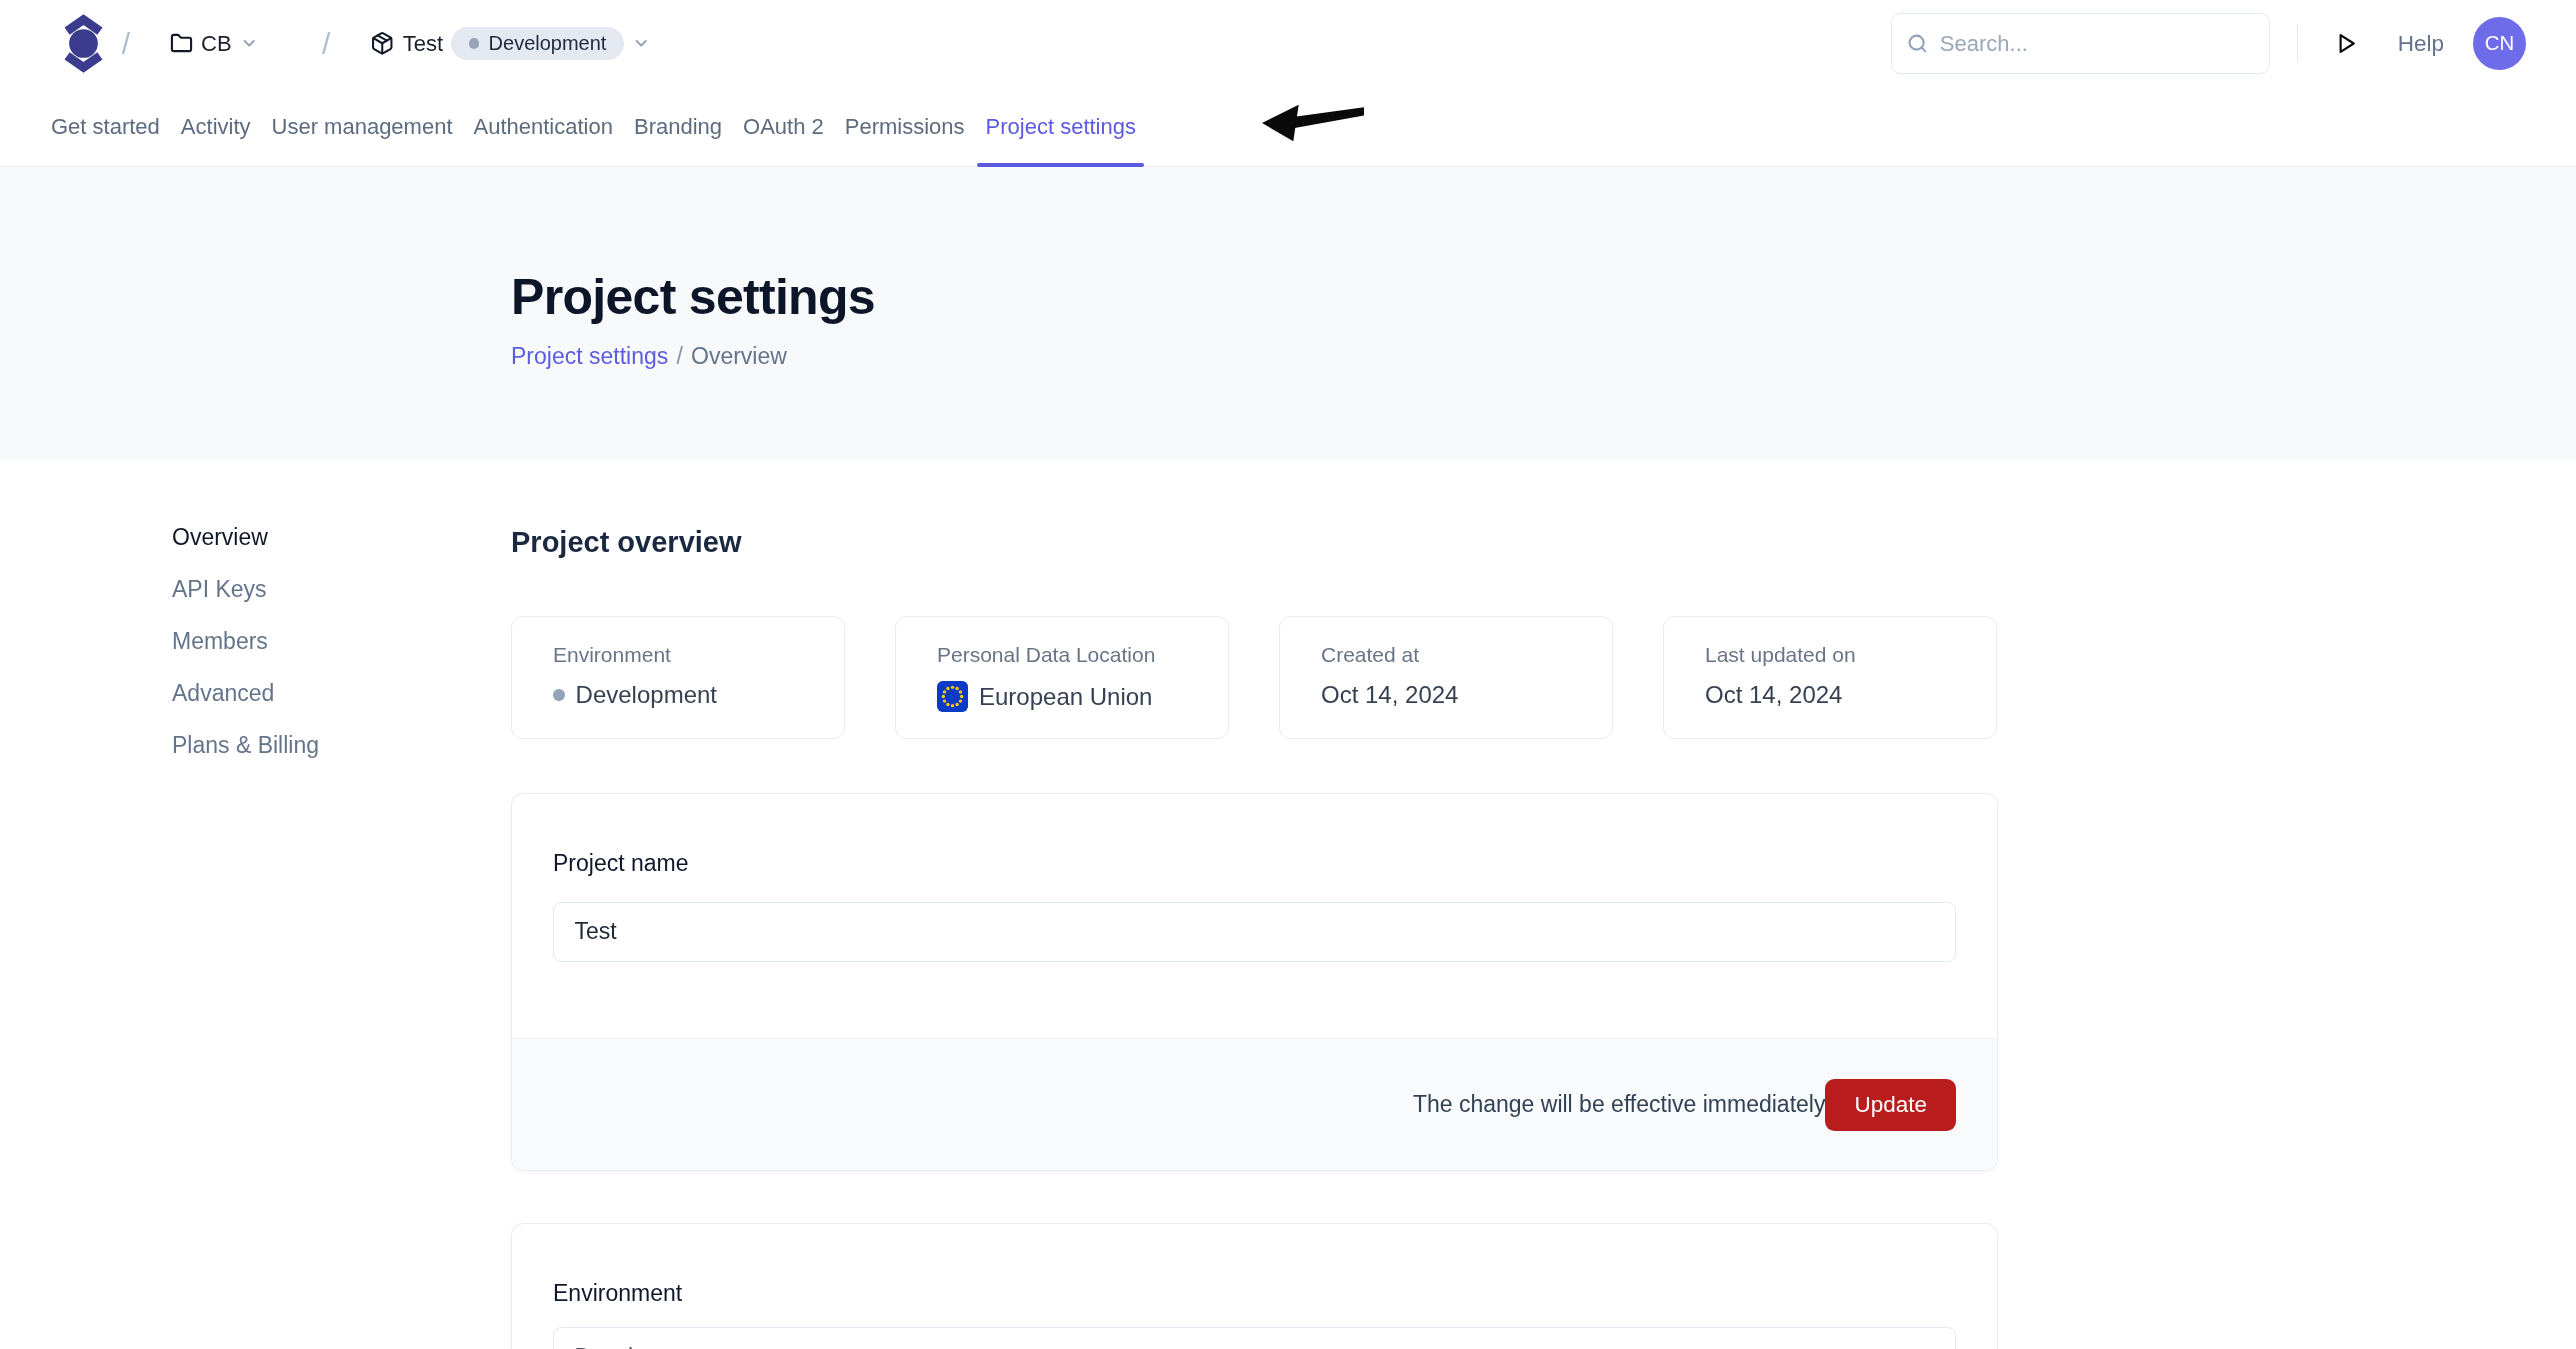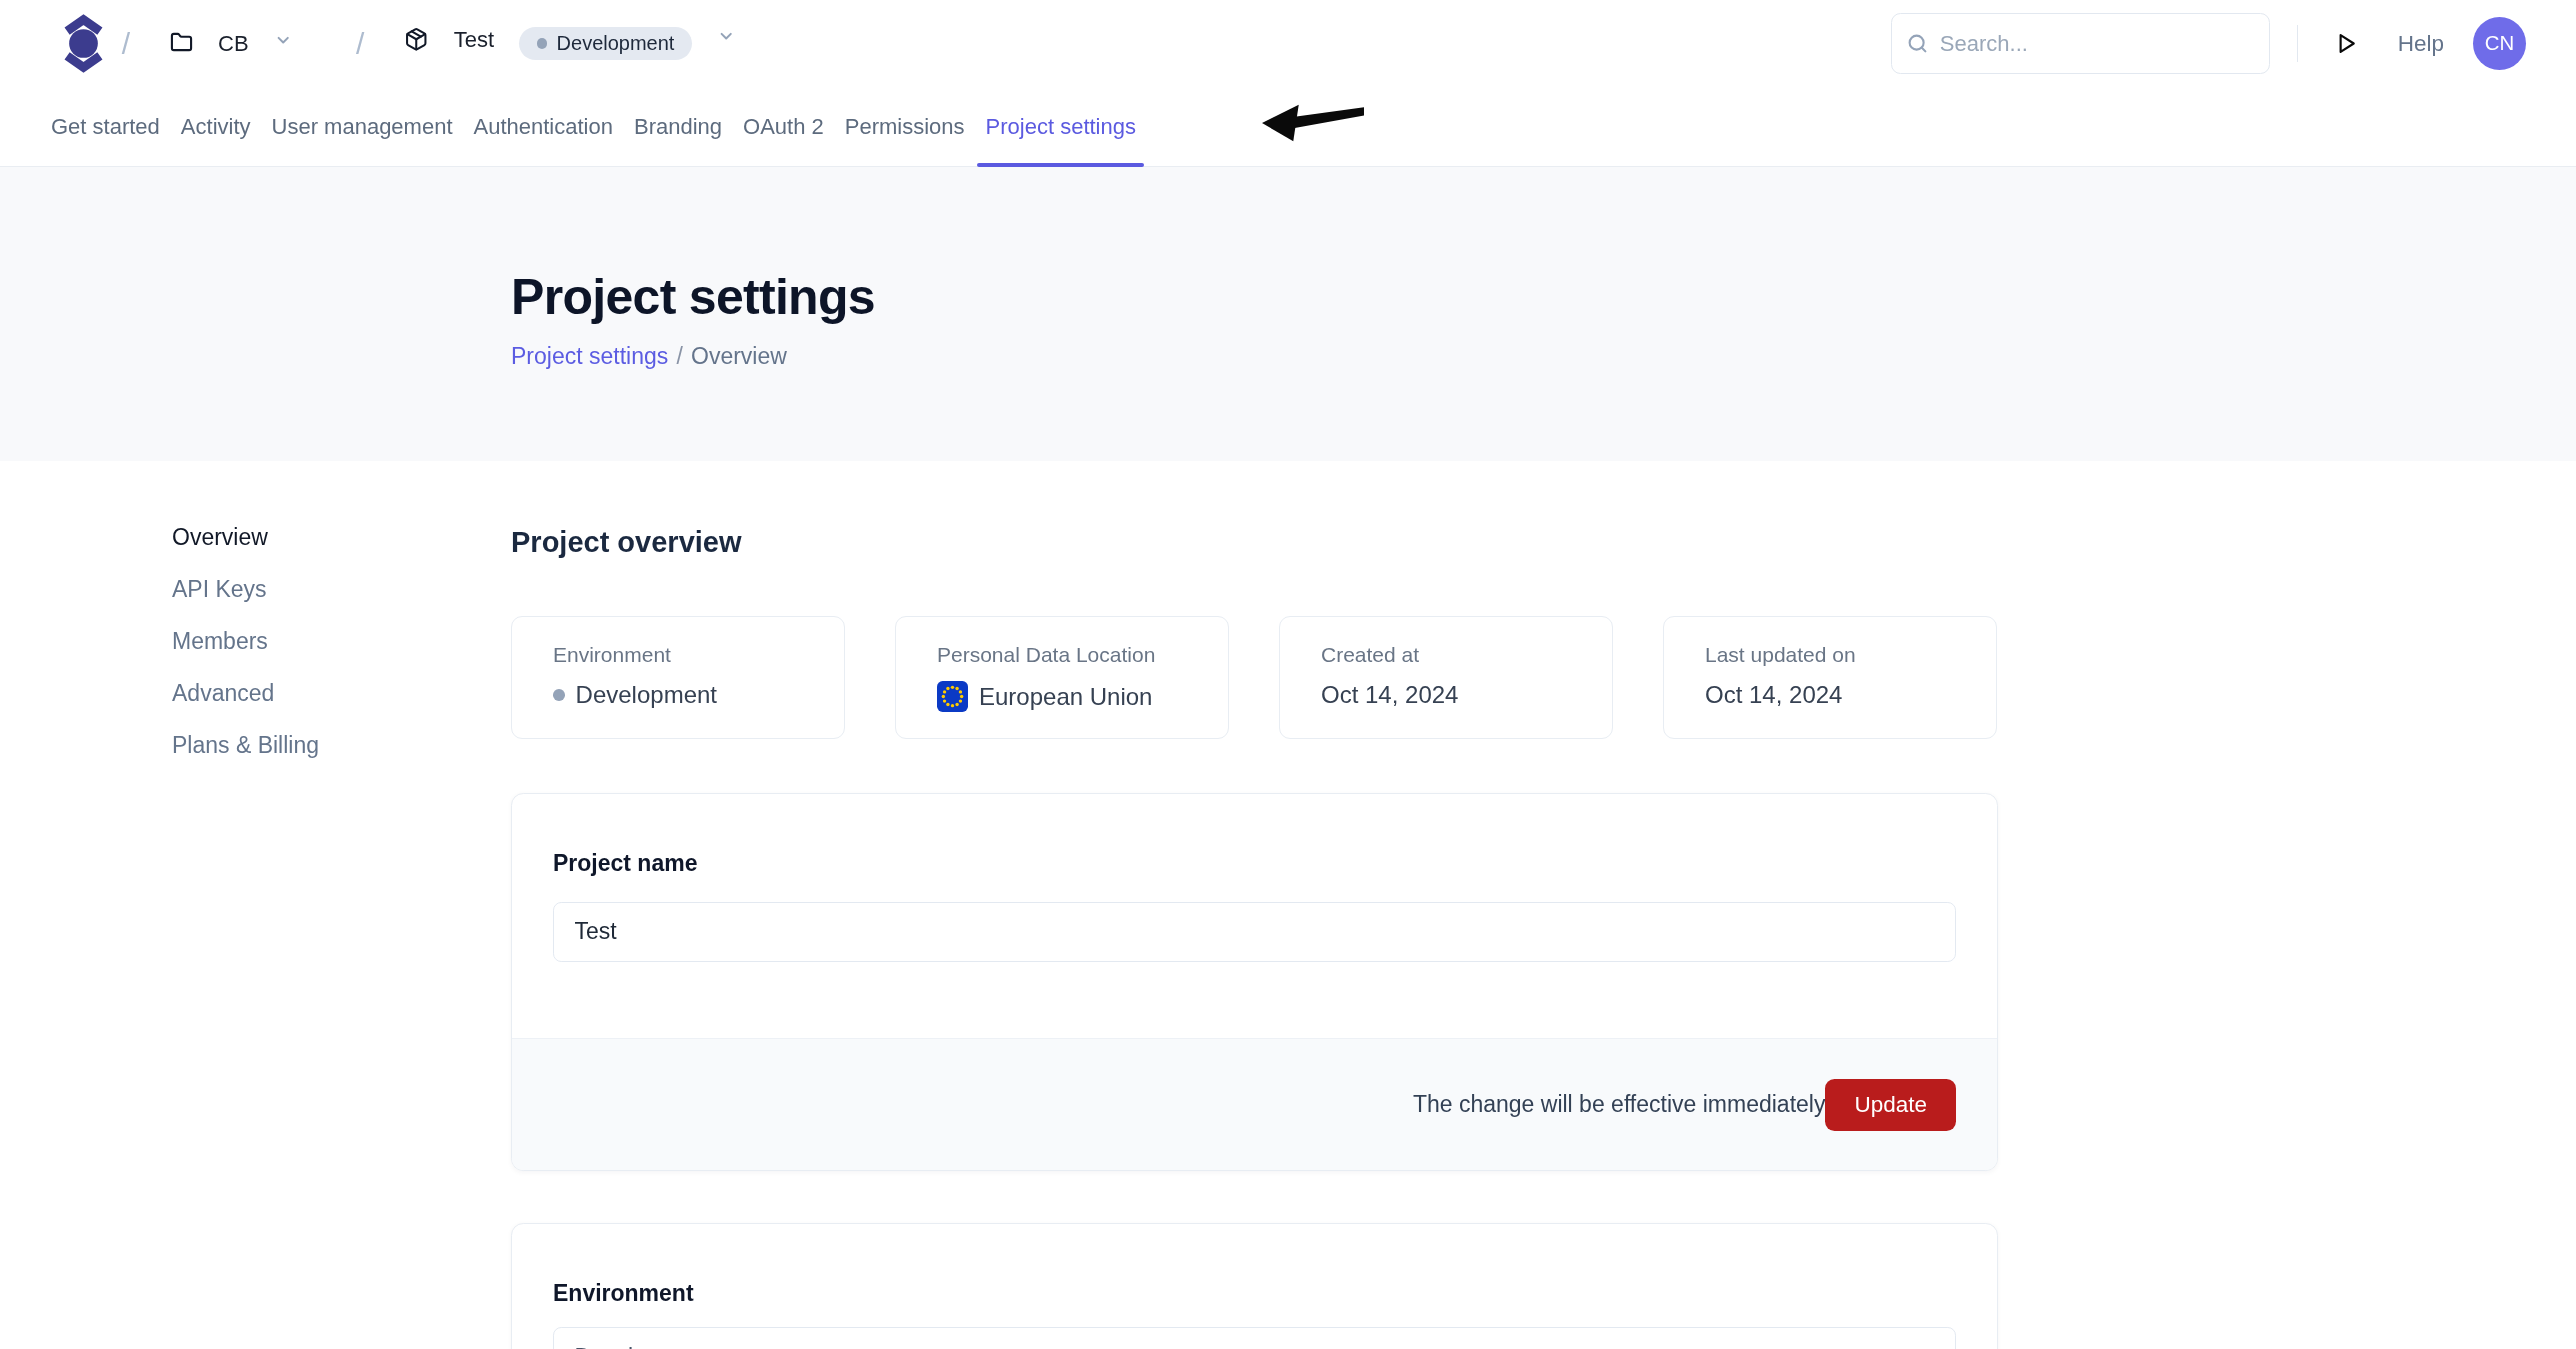--- a/index.html
+++ b/index.html
@@ -10,21 +10,21 @@
     font-family:"Liberation Sans","DejaVu Sans",sans-serif;
     color:#111827;
     -webkit-font-smoothing:antialiased;
   }
 
   
   .header { display:flex; align-items:center; height:87px; padding:0 50px 0 63px; background:#fff; }
   .crumb-sep { font-size:30px; color:#aebccf; font-weight:300; }
   .sep1 { margin-left:17.7px; }
   .sep2 { margin-left:64px; }
-  .crumb-group { display:flex; align-items:flex-start; margin-left:40px; gap:25px; }
+  .crumb-group { display:flex; align-items:center; margin-left:40px; gap:8px; }
   .crumb-label { font-size:22px; font-weight:500; color:#1a202c; }
   .env-badge {
     display:flex; align-items:center; gap:9.5px; height:33px; padding:0 17.7px;
     background:#e4e9f1; border-radius:17.7px; font-size:20px; color:#1e293b;
   }
   .dot { width:10.2px; height:10.2px; border-radius:50%; background:#94a3b8; flex:none; }
   .hspacer { flex:1; }
   .search-box {
     display:flex; align-items:center; gap:10px; width:379px; height:61px;
     border:1.4px solid #e2e8f0; border-radius:9.5px; padding:0 15px; background:#fff;
@@ -87,21 +87,21 @@
   .stat-dot { width:11.6px; height:11.6px; border-radius:50%; background:#94a3b8; flex:none; }
   .eu-flag { border-radius:5.5px; flex:none; }
 
   .panel {
     margin-top:54px; background:#fff; border:1.4px solid #e8edf3; border-radius:12.3px;
     box-shadow:0 1.4px 5.5px rgba(15,23,42,0.04); overflow:hidden; position:relative;
   }
   .panel.name-panel { height:378px; }
   .panel.env-panel { margin-top:52px; height:273px; }
   .panel-body { padding:56px 41px 0; }
-  .panel-title { font-size:23px; line-height:27px; font-weight:700; color:#0f172a; }
+  .panel-title { font-size:23px; line-height:27px; font-weight:400; color:#0f172a; }
   .text-input {
     display:block; width:100%; height:60px; margin-top:24.5px; padding:0 20.4px;
     border:1.4px solid #e3e9f1; border-radius:8.2px; font-size:23px; color:#1f2937;
     font-family:inherit; outline:none; background:#fff;
   }
   .helper-text { margin-top:19px; font-size:22px; color:#64748b; }
   .panel-footer {
     position:absolute; left:0; right:0; bottom:0; height:132px; background:#f8fafc;
     border-top:1.4px solid #edf1f6; display:flex; align-items:center; justify-content:flex-end;
     padding:0 41px;

